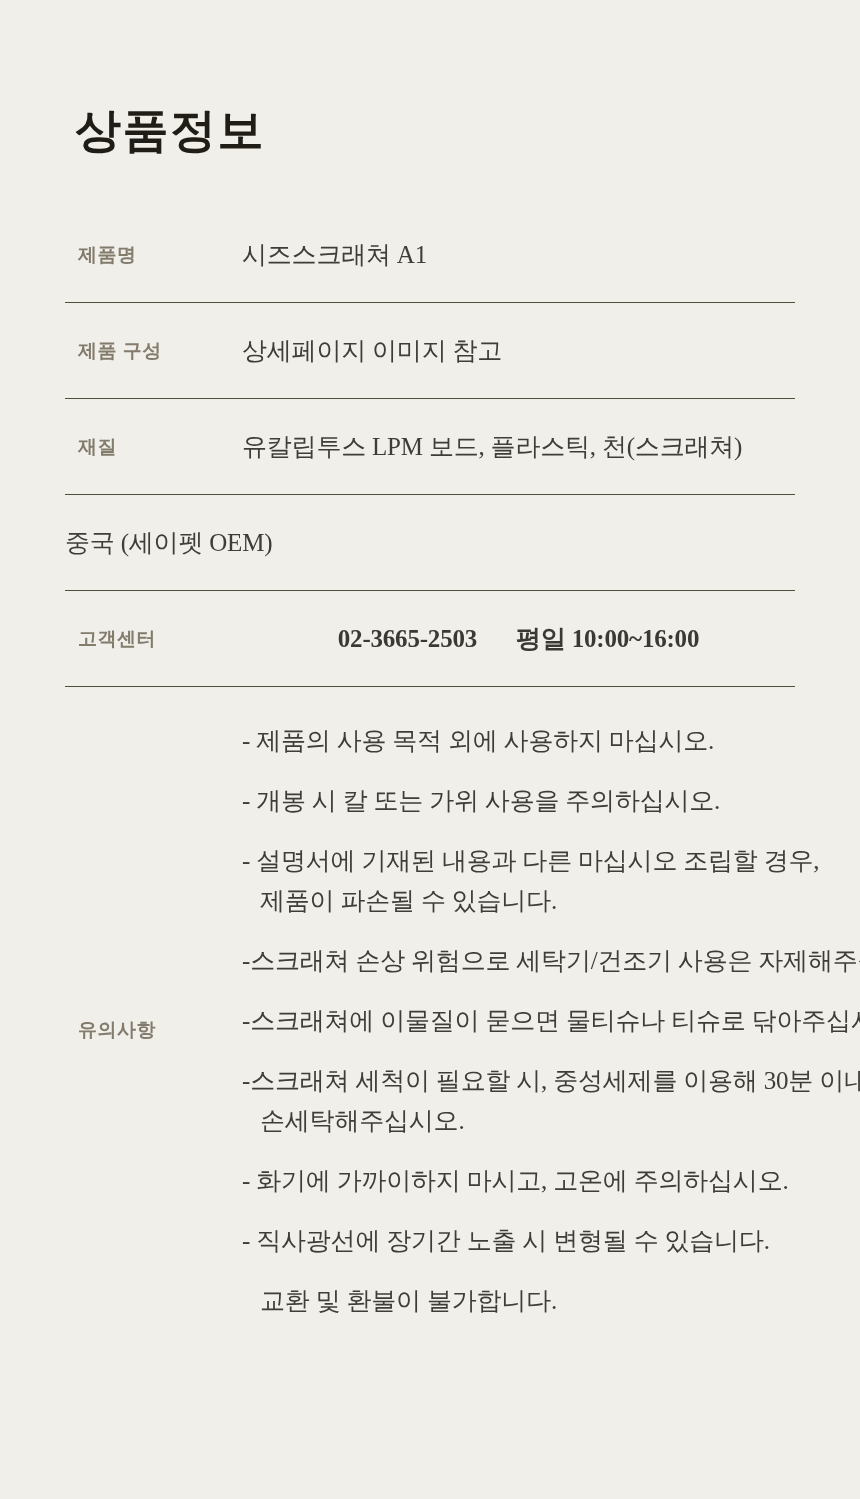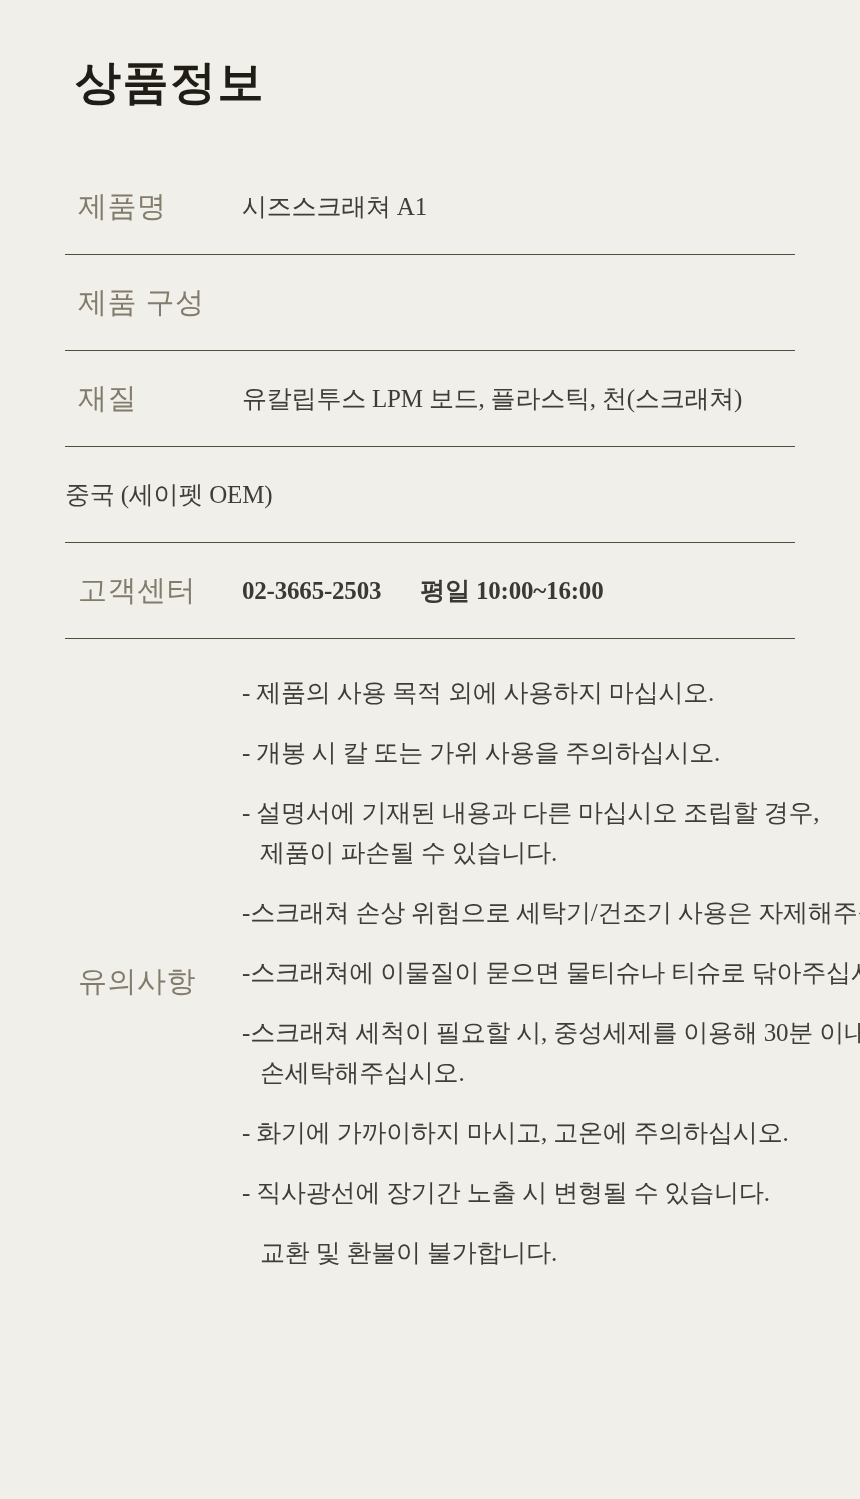--- a/index.html
+++ b/index.html
@@ -11,21 +11,21 @@
     height: 1499px;
     background: #f0efe9;
     font-family: "Liberation Sans", "DejaVu Sans", sans-serif;
     color: #3f3d37;
     overflow: hidden;
   }
   .page {
     box-sizing: border-box;
     width: 860px;
     height: 1052px;
-    padding: 56px 65px 0 65px;
+    padding: 104px 65px 0 65px;
   }
   .page-title {
     margin: 0 0 50px 10px;
     font-size: 46px;
     line-height: 53px;
     font-weight: 800;
     letter-spacing: 1.5px;
     color: #201d17;
   }
   .info-table {
@@ -39,37 +39,38 @@
   }
   .row.last {
     border-bottom: none;
     align-items: center;
     padding-top: 32px;
   }
   .cell-label {
     flex: 0 0 177px;
     padding-left: 13px;
     box-sizing: border-box;
-    font-size: 29px;
-    font-weight: 400;
+    font-size: 19px;
+    font-weight: 700;
     letter-spacing: 0.5px;
     color: #837b6c;
   }
   .cell-value {
     flex: 1 1 auto;
     font-size: 25px;
     font-weight: 500;
     line-height: 34px;
     color: #3f3d37;
     letter-spacing: -0.2px;
     font-family: Liberation Serif, serif;
   }
   .cell-value.bold {
     font-weight: 700;
     color: #3b3933;
+    text-align: center;
   }
   .phone {
     display: inline-block;
   }
   .hours {
     display: inline-block;
     margin-left: 33px;
   }
   .notes {
     padding-top: 2px;
@@ -97,20 +98,21 @@
 
   <div class="info-table">
 
     <div class="row">
       <div class="cell-label">제품명</div>
       <div class="cell-value">시즈스크래쳐 A1</div>
     </div>
 
     <div class="row">
       <div class="cell-label">제품 구성</div>
+      <div class="cell-value">상세페이지 이미지 참고</div>
     </div>
 
     <div class="row">
       <div class="cell-label">재질</div>
       <div class="cell-value">유칼립투스 LPM 보드, 플라스틱, 천(스크래쳐)</div>
     </div>
 
     <div class="row">
       <div class="cell-value">중국 (세이펫 OEM)</div>
     </div>

